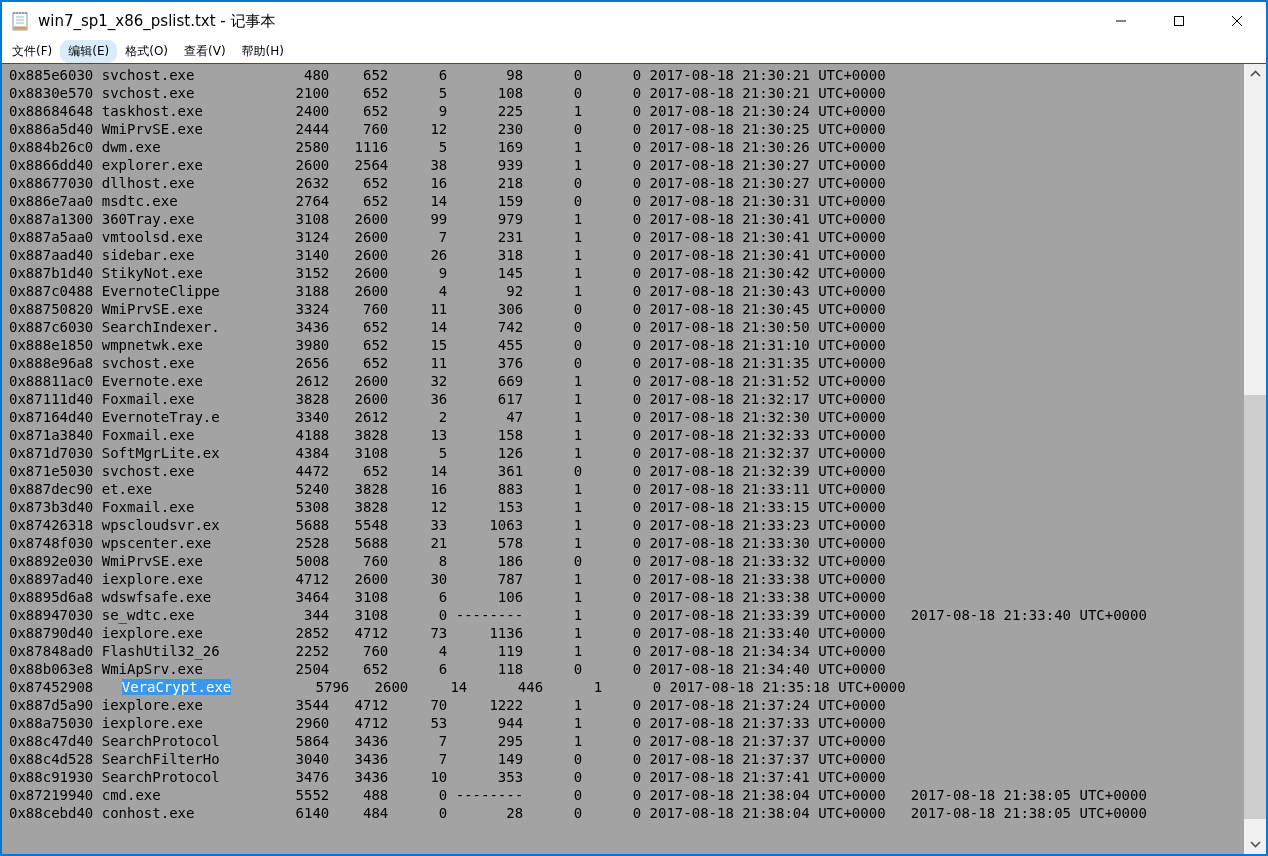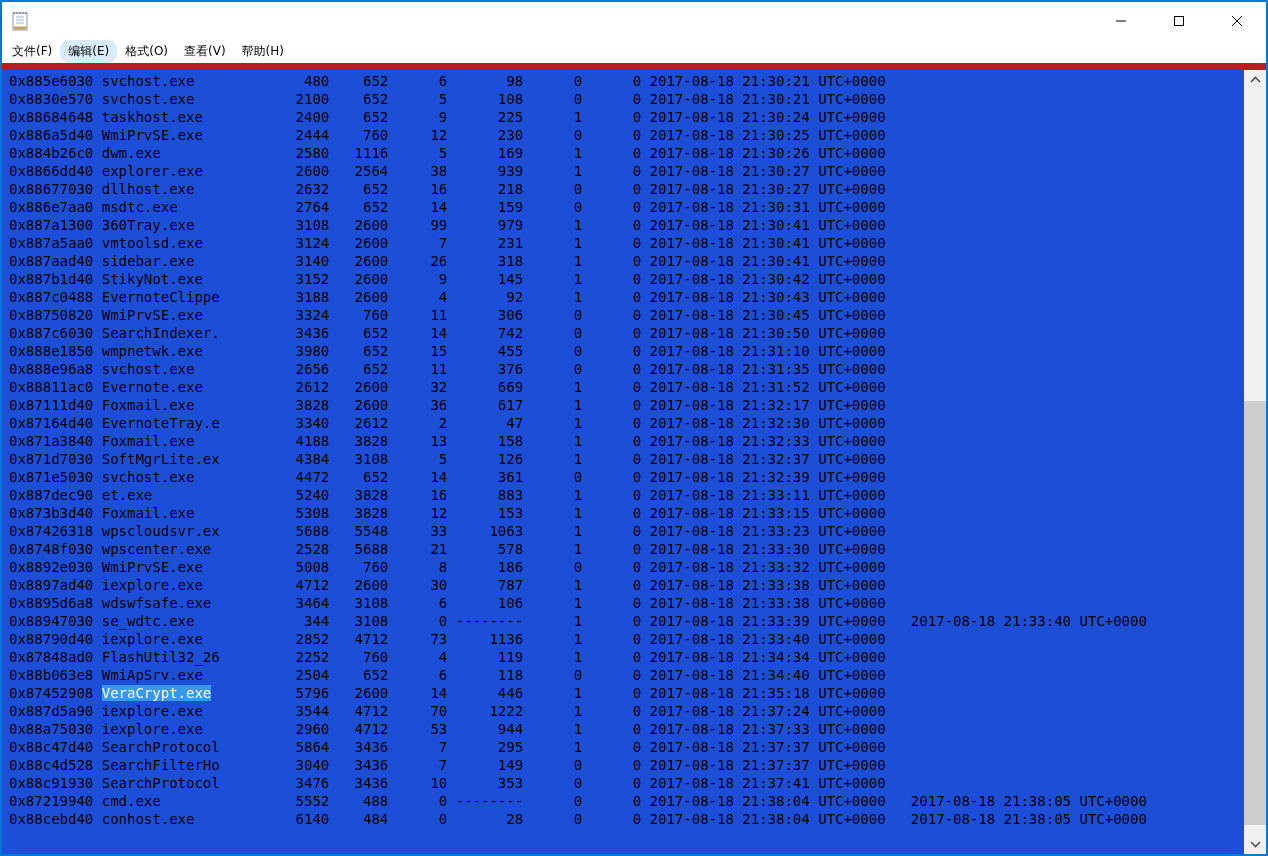--- a/index.html
+++ b/index.html
@@ -38,35 +38,35 @@
     font-size:12px; color:#000;
   }
   .menu-item{
     padding:2px 8px; display:flex; align-items:center;
     white-space:nowrap;
   }
   .menu-item.hl{ background:#d9ecfb;border-radius:9px; }
 
   
   .content{
-    flex:1 1 auto; position:relative; background:#1d4ed8;
-    border-top:7px solid #b91c1c;
+    flex:1 1 auto; position:relative; background:#a3a3a3;
+    border-top:1px solid #b91c1c;
     overflow:hidden;
   }
   .textpane{
     position:absolute; left:0; top:0; bottom:0; right:22px;
     overflow:hidden;
     padding:2px 0 0 7px;
   }
   pre{
     font-family:"DejaVu Sans Mono","Liberation Mono",monospace;
     font-size:14px; line-height:18px; color:#000;
     white-space:pre;
   }
-  pre .sel{ background:#3898ec; color:#fff; }
+  pre .sel{ background:#3898ec; color:#fff;margin-left:20px; }
 
   
   .vscroll{
     position:absolute; top:0; bottom:0; right:0; width:22px;
     background:#f0f0f0;
   }
   .vs-btn{
     position:absolute; left:0; width:22px; height:19px;
     display:flex; align-items:center; justify-content:center;
   }
@@ -89,20 +89,21 @@
       <rect x="3.5" y="16.5" width="13" height="3" fill="#c8a165"></rect>
       <line x1="6" y1="7" x2="14" y2="7" stroke="#9db8d2" stroke-width="1"></line>
       <line x1="6" y1="10" x2="14" y2="10" stroke="#9db8d2" stroke-width="1"></line>
       <line x1="6" y1="13" x2="14" y2="13" stroke="#9db8d2" stroke-width="1"></line>
       <line x1="4" y1="2" x2="4" y2="4" stroke="#5d6d7e" stroke-width="1"></line>
       <line x1="7" y1="2" x2="7" y2="4" stroke="#5d6d7e" stroke-width="1"></line>
       <line x1="10" y1="2" x2="10" y2="4" stroke="#5d6d7e" stroke-width="1"></line>
       <line x1="13" y1="2" x2="13" y2="4" stroke="#5d6d7e" stroke-width="1"></line>
       <line x1="16" y1="2" x2="16" y2="4" stroke="#5d6d7e" stroke-width="1"></line>
     </svg>
+    <span class="title-text">win7_sp1_x86_pslist.txt - 记事本</span>
     <div class="caption-buttons">
       <button class="cap-btn" title="">
         <svg width="12" height="12" viewBox="0 0 12 12">
             <line x1="1" y1="6" x2="11" y2="6" stroke="#000" stroke-width="1"></line>
           </svg>
       </button>
       <button class="cap-btn" title="">
         <svg width="12" height="12" viewBox="0 0 12 12">
             <rect x="1.5" y="1.5" width="9" height="9" fill="none" stroke="#000" stroke-width="1"></rect>
           </svg>

